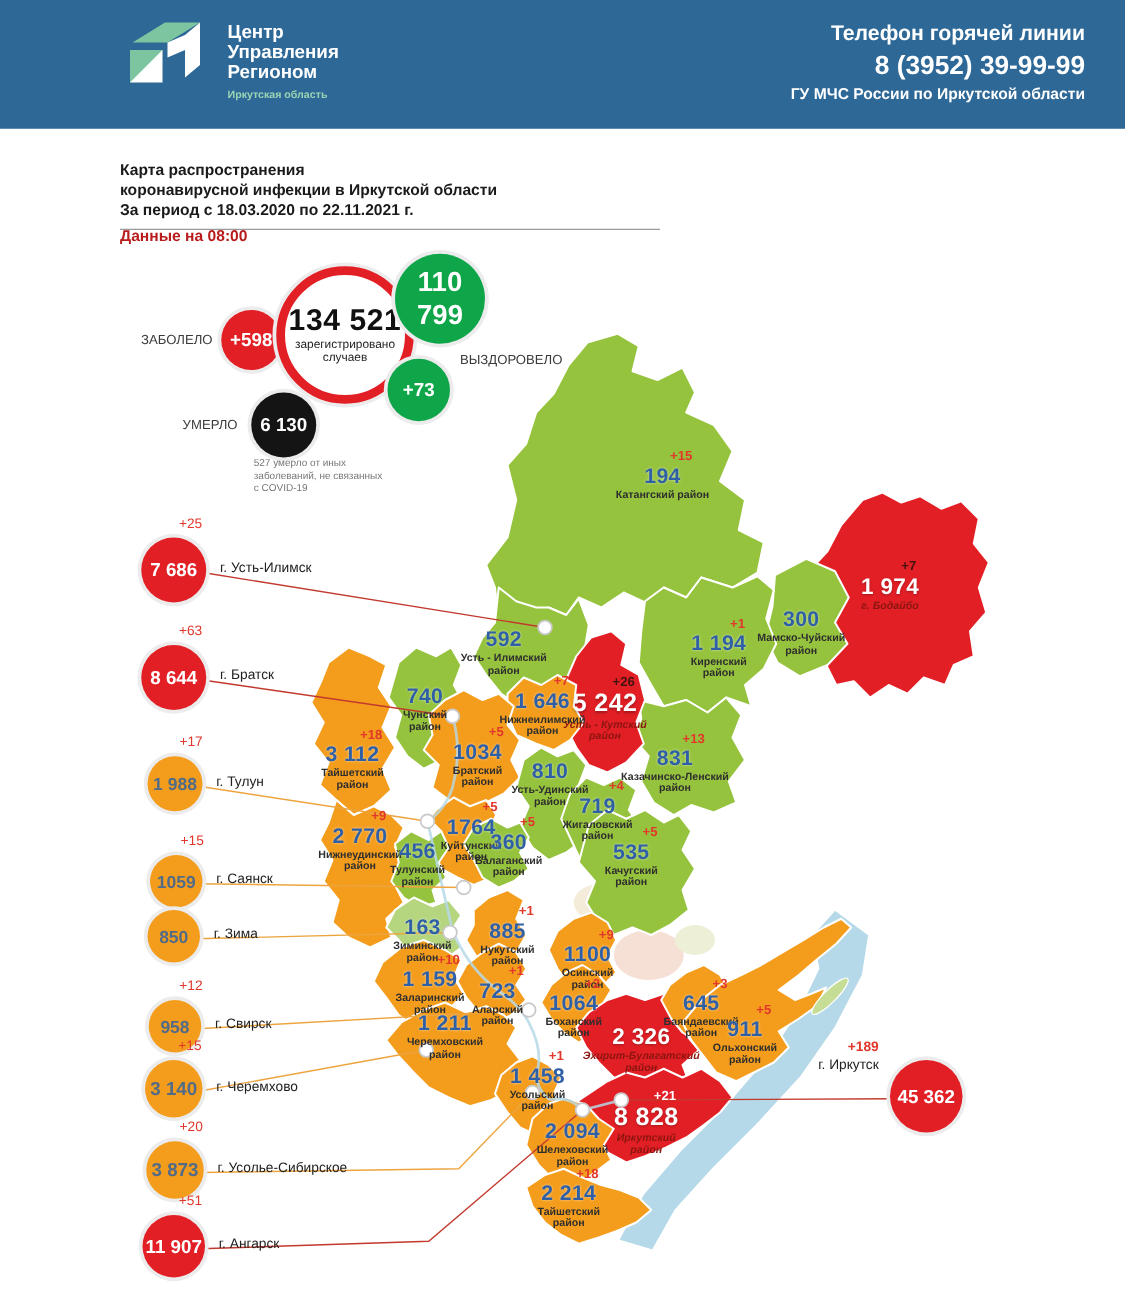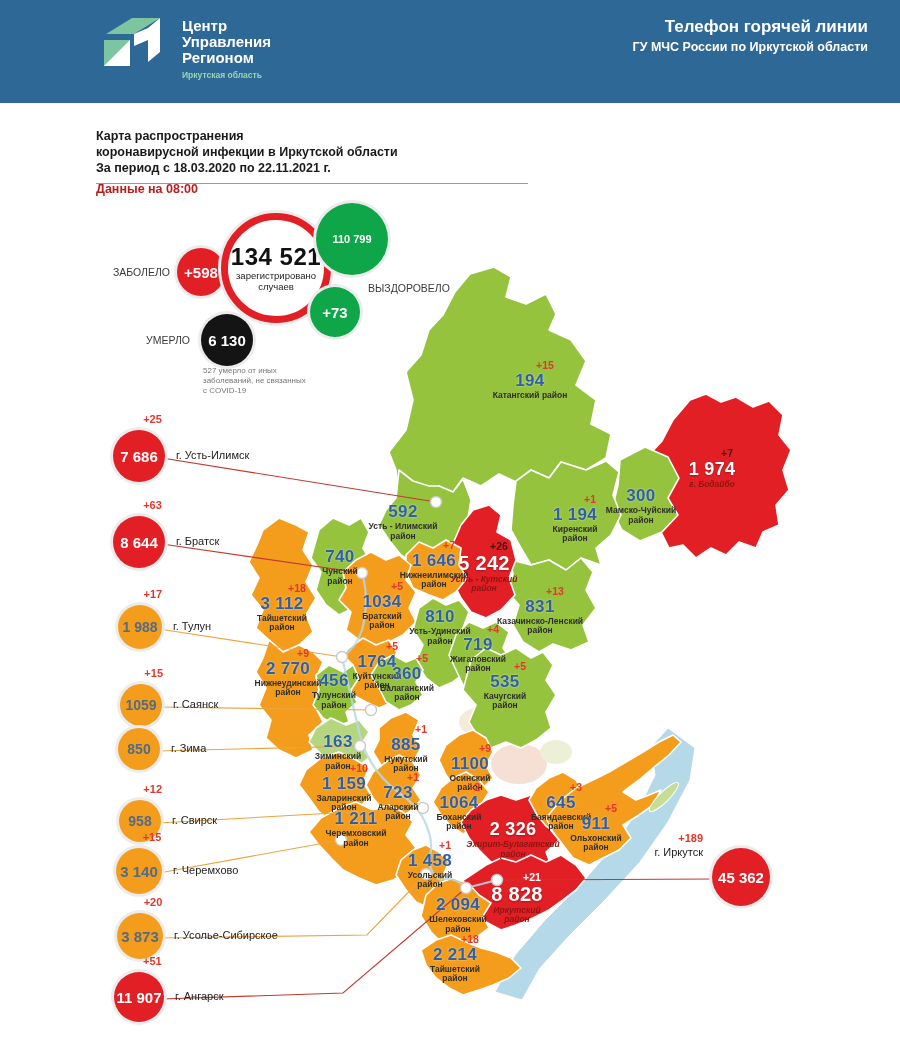--- a/index.html
+++ b/index.html
@@ -20,21 +20,21 @@
          white-space:pre-line;}
   .updated{position:absolute;left:96px;top:182px;font-size:12.5px;font-weight:700;color:#b91c1c;}
   
   .sc{position:absolute;border-radius:50%;display:flex;align-items:center;justify-content:center;
       color:#fff;font-weight:700;box-shadow:0 0 0 3px #ececec;text-align:center;}
   .sc-infected{left:177px;top:248px;width:48px;height:48px;background:var(--red,#e31f26);font-size:15px;}
   .sc-total{left:221px;top:213px;width:96px;height:96px;background:#fff;border:7px solid var(--red,#e31f26);
             flex-direction:column;color:#111;}
   .sc-total .tv{font-size:24px;letter-spacing:.5px;}
   .sc-total .tc{font-size:9.5px;font-weight:400;color:#222;white-space:pre-line;line-height:1.15;}
-  .sc-recovered{left:316px;top:203px;width:72px;height:72px;background:var(--stgreen,#0fa64a);font-size:11px;}
+  .sc-recovered{left:316px;top:203px;width:72px;height:72px;background:var(--stgreen,#0fa64a);font-size:22px;}
   .sc-plus{left:310px;top:287px;width:50px;height:50px;background:var(--stgreen,#0fa64a);font-size:15px;}
   .sc-deaths{left:201px;top:314px;width:52px;height:52px;background:#141414;font-size:15px;}
   .stat-label{position:absolute;font-size:10.5px;color:#3a3a3a;font-weight:400;}
   .lbl-infected{left:88px;top:266px;width:82px;text-align:right;}
   .lbl-recovered{left:368px;top:282px;}
   .lbl-deaths{left:108px;top:334px;width:82px;text-align:right;}
   .deaths-note{position:absolute;left:203px;top:366px;font-size:8px;color:#777;white-space:pre-line;line-height:1.25;}
   
   #map-svg{position:absolute;left:0;top:0;pointer-events:none;}
   
@@ -45,21 +45,21 @@
   .dlabel .dn{margin-top:2px;font-size:8.5px;font-weight:700;color:#2e2e2e;white-space:pre-line;line-height:1.12;}
   .dlabel.on-red .dv{color:#fff;text-shadow:0 1px 2px rgba(0,0,0,.3);}
   .dlabel.on-red .dn{color:#8c1510;font-style:italic;}
   .dlabel .dd.dk{color:#45130e;} .dlabel .dd.lt{color:#fff;}
   .dlabel .dv.big{font-size:20px;} .dlabel .dv.med{font-size:18px;}
   
   .city{position:absolute;border-radius:50%;display:flex;align-items:center;justify-content:center;
         font-weight:700;box-shadow:0 0 0 3px #ececec;z-index:4;}
   .city.red{background:var(--red,#e31f26);color:#fff;}
   .city.orange{background:var(--orange,#f49d1d);color:#526b86;}
-  .city .cdelta{position:absolute;top:-17px;left:58%;color:var(--delta,#e2372b);font-weight:700;font-size:11px;white-space:nowrap;}
+  .city .cdelta{position:absolute;top:-17px;left:58%;color:var(--delta,#e2372b);font-weight:400;font-size:11px;white-space:nowrap;}
   .city .cname{position:absolute;left:calc(100% + 11px);top:50%;transform:translateY(-62%);
                font-size:11px;font-weight:400;color:#222;white-space:nowrap;}
   .city .ctag-right{position:absolute;right:calc(100% + 9px);top:-16px;text-align:right;white-space:nowrap;}
   .city .ctag-right .cdelta2{color:var(--delta,#e2372b);font-weight:700;font-size:11px;}
   .city .ctag-right .cname2{font-size:11px;font-weight:400;color:#222;margin-top:2px;}
 </style>
 </head>
 <body>
 
 <div class="page" style="--hdr: #2d6897; --red: #e31f26; --orange: #f49d1d; --blue: #2f5fa5; --delta: #e2372b; --stgreen: #0fa64a;">
@@ -75,20 +75,21 @@
       </svg>
       <div class="logo-text">
         <div>Центр</div>
         <div>Управления</div>
         <div>Регионом</div>
         <div class="logo-sub">Иркутская область</div>
       </div>
     </div>
     <div class="hotline">
       <div class="hl1">Телефон горячей линии</div>
+      <div class="hl2">8 (3952) 39-99-99</div>
       <div class="hl3">ГУ МЧС России по Иркутской области</div>
     </div>
   </header>
 
   <div class="title">Карта распространения
 коронавирусной инфекции в Иркутской области
 За период с 18.03.2020 по 22.11.2021 г.</div>
   <div class="updated">Данные на 08:00</div>
 
   <div>

